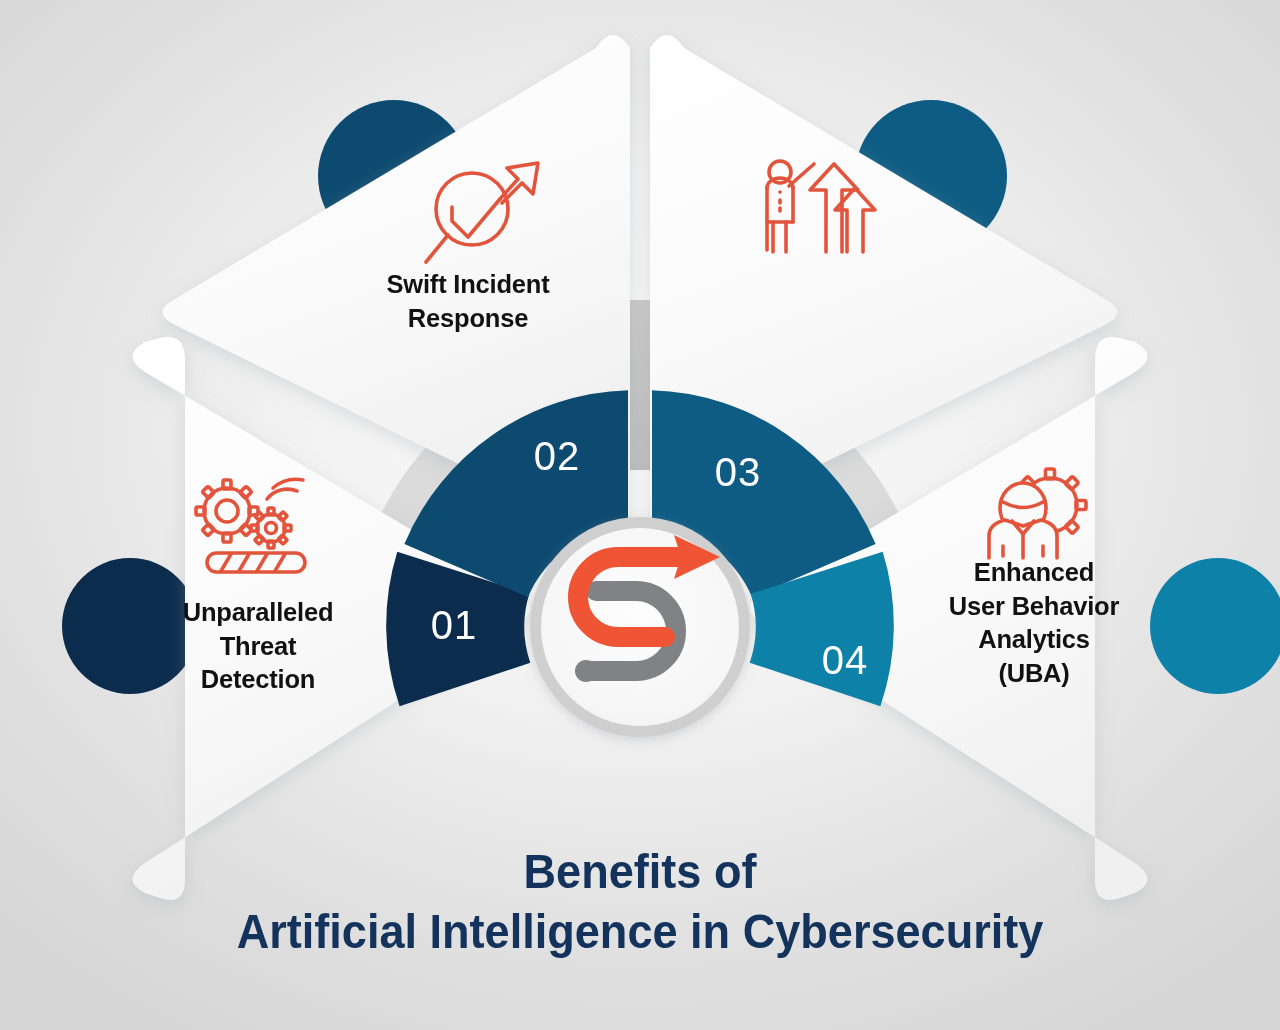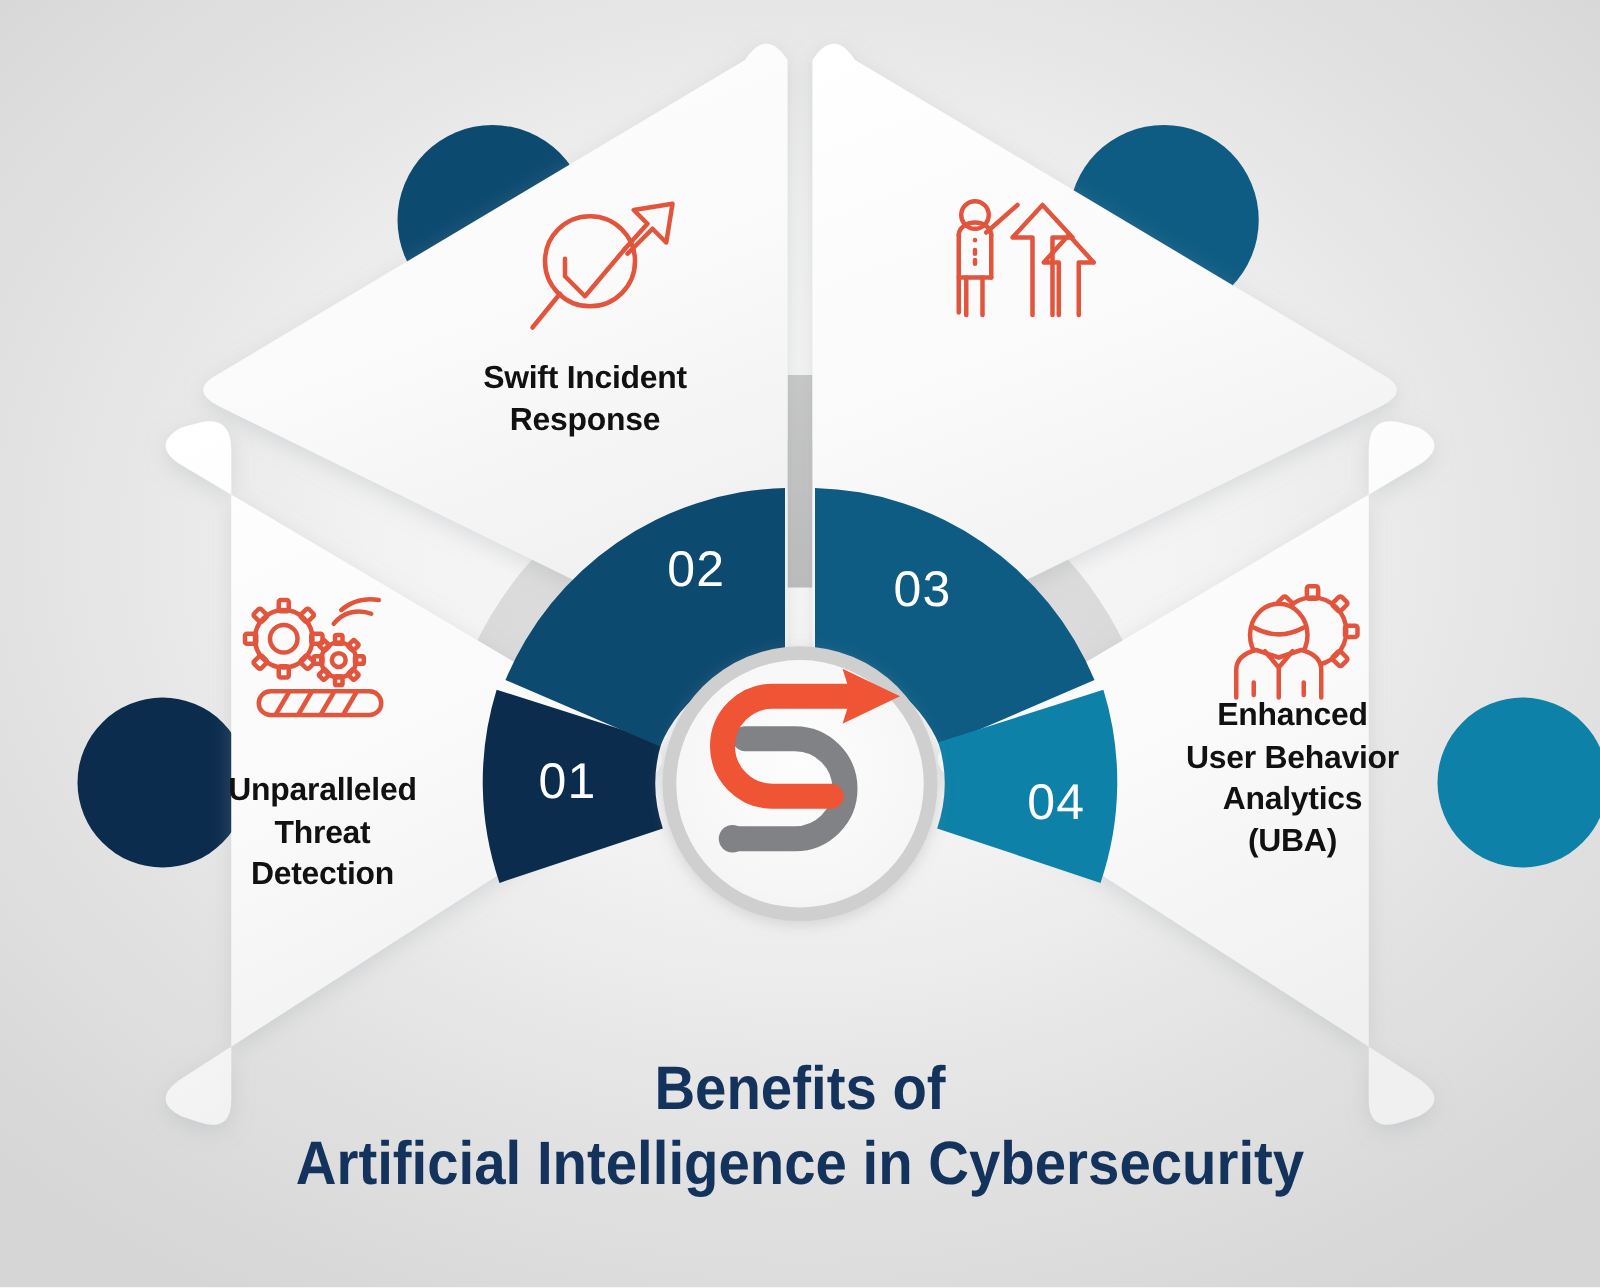--- a/index.html
+++ b/index.html
@@ -313,27 +313,27 @@
       <path d="M -21 -1 L -10 12 L 1 -1"></path>
       <path d="M -10 12 L -10 36"></path>
       <path d="M -30 24 L -30 34"></path>
       <path d="M 10 24 L 10 34"></path>
     </g>
   </svg>
 
   <div class="seg-num" style="left:409px; top:603px;">01</div>
   <div class="seg-num" style="left:512px; top:434px;">02</div>
   <div class="seg-num" style="left:693px; top:434px;margin-top:16px;">03</div>
-  <div class="seg-num" style="left:800px; top:620px;">04</div>
-
-  <div class="panel-label" style="left:150px; top:616px; width:216px;">Unparalleled
+  <div class="seg-num" style="left:800px; top:638px;">04</div>
+
+  <div class="panel-label" style="left:150px; top:596px; width:216px;">Unparalleled
 Threat
 Detection</div>
 
-  <div class="panel-label" style="left:348px; top:268px; width:240px;margin-top:18px;">Swift Incident
+  <div class="panel-label" style="left:348px; top:268px; width:240px;">Swift Incident
 Response</div>
 
 
   <div class="panel-label" style="left:920px; top:556px; width:228px;">Enhanced
 User Behavior
 Analytics
 (UBA)</div>
 
   <div class="title" style="top:842px;">
     <span class="line1">Benefits of</span>

